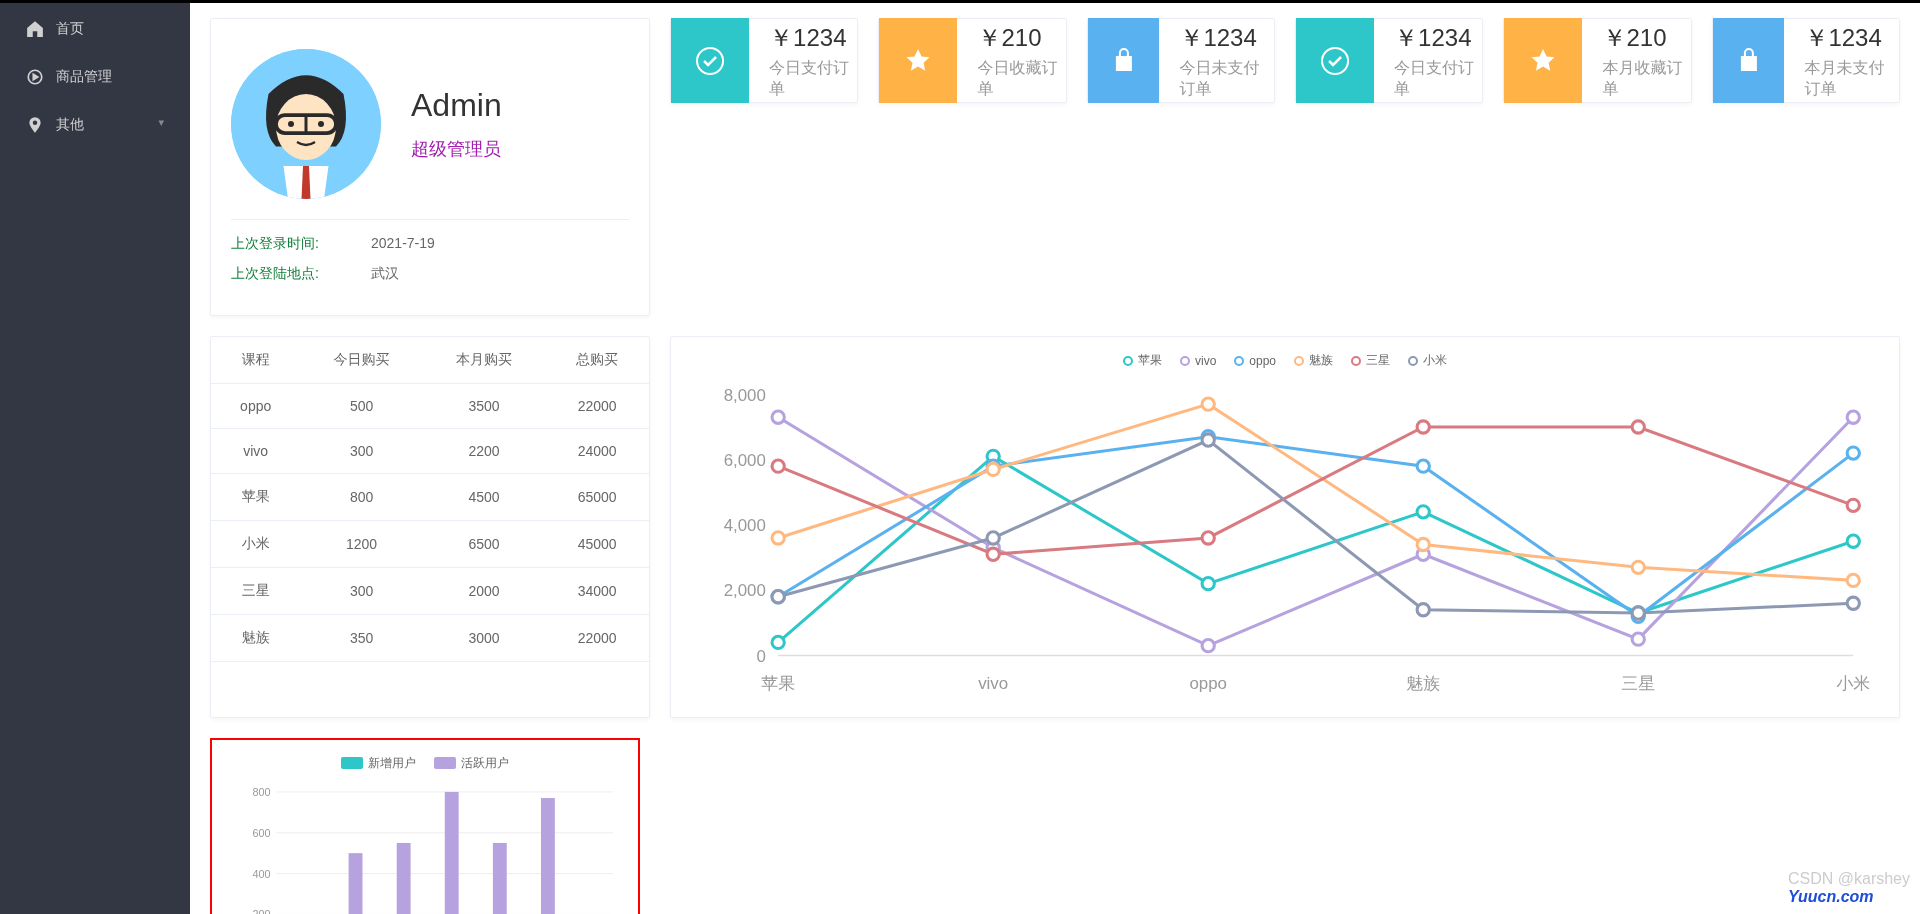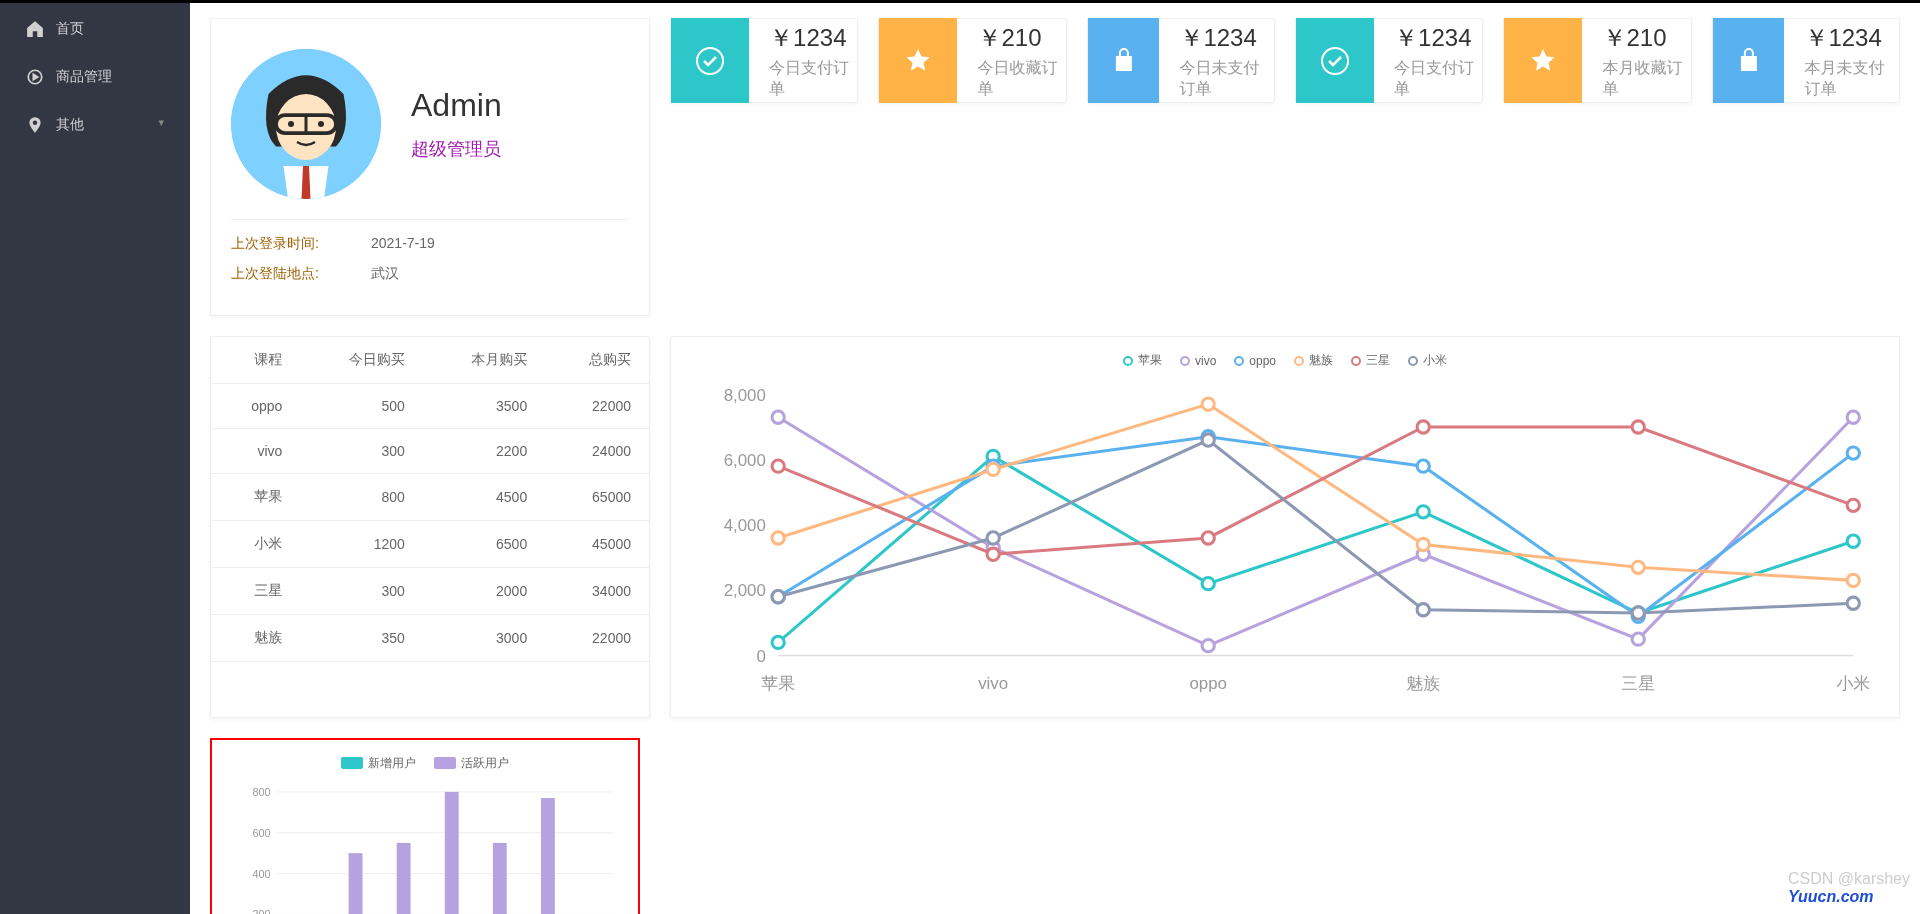--- a/index.html
+++ b/index.html
@@ -13,34 +13,34 @@
 .main{flex:1;padding:15px 20px;background:#fff}
 .row{display:flex;gap:20px;margin-bottom:20px}
 .card{background:#fff;border:1px solid #ebeef5;box-shadow:0 2px 4px rgba(0,0,0,.04);border-radius:2px}
 .profile-card{width:440px;padding:20px}
 .profile-top{display:flex;align-items:center;gap:30px;padding:10px 0 20px 0}
 .avatar{width:150px;height:150px;border-radius:50%;background:#7ed0ff;display:flex;align-items:center;justify-content:center;overflow:hidden;position:relative}
 .profile-name{font-size:32px;color:#333;margin-bottom:13px;font-weight:400}
 .profile-role{font-size:18px;color:#a21caf}
 .profile-info{border-top:1px solid #eee;padding-top:15px;font-size:14px;color:#666}
 .profile-info .r{display:flex;margin-bottom:12px}
-.profile-info .r .l{width:140px;color:#a16207}
+.profile-info .r .l{width:140px;color:#15803d}
 .stats-col{flex:1;display:flex;flex-direction:row;gap:20px}
 .stats-row{display:flex;gap:20px}
 .stat-card{flex:1;display:flex;align-items:center;padding:0;height:85px}
 .stat-icon{width:85px;height:85px;display:flex;align-items:center;justify-content:center;color:#fff}
 .stat-text{padding-left:20px}
 .stat-val{font-size:24px;color:#333;font-weight:500}
 .stat-lbl{font-size:16px;color:#999;margin-top:4px}
 .bg-teal{background:#2ec7c9}
 .bg-orange{background:#ffb347}
 .bg-blue{background:#5ab1ef}
 .table-card{width:440px;padding:0}
 table{width:100%;border-collapse:collapse;font-size:14px}
-th,td{padding:14px 18px;text-align:right;border-bottom:1px solid #ebeef5}
+th,td{padding:14px 18px;text-align:center;border-bottom:1px solid #ebeef5}
 th{color:#666;font-weight:500}
 td{color:#666}
 .chart-card{flex:1;padding:15px}
 .chart-red{border:2px solid red;width:430px;padding:15px}
 .legend{display:flex;gap:18px;justify-content:center;font-size:12px;color:#666;margin-bottom:10px;flex-wrap:wrap}
 .leg-it{display:flex;align-items:center;gap:5px}
 .leg-c{width:22px;height:12px;border-radius:2px}
 .leg-m{width:10px;height:10px;border:2px solid;border-radius:50%;background:#fff}
 svg{display:block;width:100%}
 .watermark{position:fixed;bottom:8px;right:10px;font-size:16px;color:#ccc}

